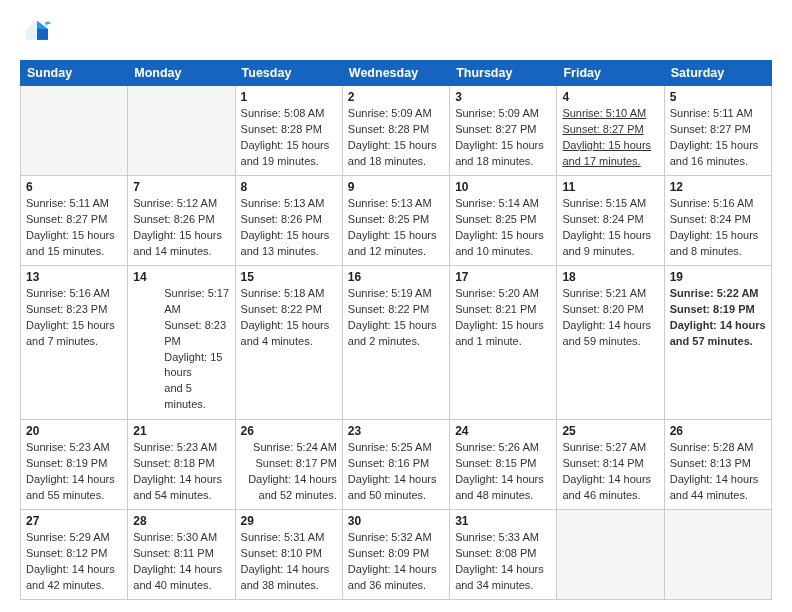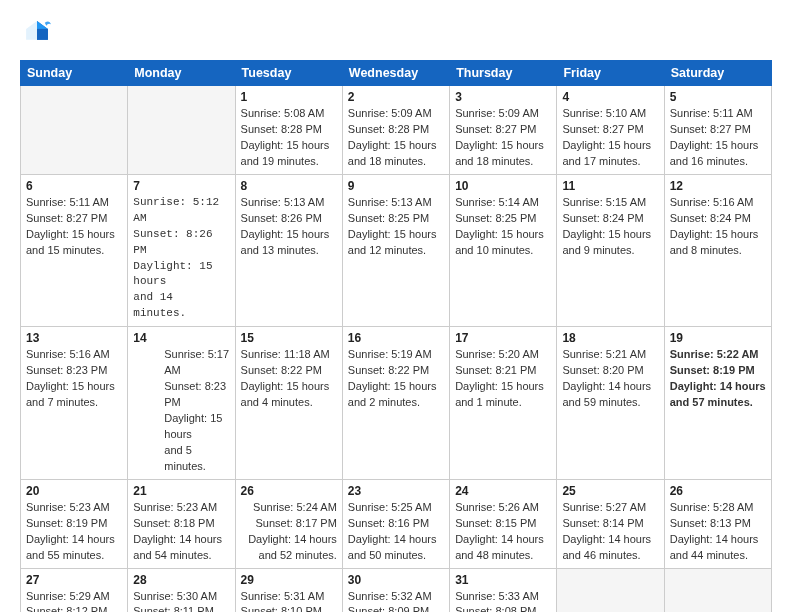--- a/index.html
+++ b/index.html
@@ -152,21 +152,21 @@
           </td>
           <td>
             <span class="day-num">3</span>
             <div class="day-info" style="white-space: pre-line;">Sunrise: 5:09 AM
 Sunset: 8:27 PM
 Daylight: 15 hours
 and 18 minutes.</div>
           </td>
           <td>
             <span class="day-num">4</span>
-            <div class="day-info" style="white-space: pre-line;">Sunrise: 5:10 AM
+            <div class="day-info" style="white-space: pre-line; text-decoration: underline;">Sunrise: 5:10 AM
 Sunset: 8:27 PM
 Daylight: 15 hours
 and 17 minutes.</div>
           </td>
           <td>
             <span class="day-num">5</span>
             <div class="day-info" style="white-space: pre-line;">Sunrise: 5:11 AM
 Sunset: 8:27 PM
 Daylight: 15 hours
 and 16 minutes.</div>
@@ -175,21 +175,21 @@
         <tr>
           <td>
             <span class="day-num">6</span>
             <div class="day-info" style="white-space: pre-line;">Sunrise: 5:11 AM
 Sunset: 8:27 PM
 Daylight: 15 hours
 and 15 minutes.</div>
           </td>
           <td>
             <span class="day-num">7</span>
-            <div class="day-info" style="white-space: pre-line; font-family: Liberation Mono, monospace;">Sunrise: 5:12 AM
+            <div class="day-info" style="white-space: pre-line;">Sunrise: 5:12 AM
 Sunset: 8:26 PM
 Daylight: 15 hours
 and 14 minutes.</div>
           </td>
           <td>
             <span class="day-num">8</span>
             <div class="day-info" style="white-space: pre-line;">Sunrise: 5:13 AM
 Sunset: 8:26 PM
 Daylight: 15 hours
 and 13 minutes.</div>
@@ -233,21 +233,21 @@
           </td>
           <td>
             <span class="day-num">14</span>
             <div class="day-info" style="white-space: pre-line; margin-left: 31px;">Sunrise: 5:17 AM
 Sunset: 8:23 PM
 Daylight: 15 hours
 and 5 minutes.</div>
           </td>
           <td>
             <span class="day-num">15</span>
-            <div class="day-info" style="white-space: pre-line;">Sunrise: 11:18 AM
+            <div class="day-info" style="white-space: pre-line;">Sunrise: 5:18 AM
 Sunset: 8:22 PM
 Daylight: 15 hours
 and 4 minutes.</div>
           </td>
           <td>
             <span class="day-num">16</span>
             <div class="day-info" style="white-space: pre-line;">Sunrise: 5:19 AM
 Sunset: 8:22 PM
 Daylight: 15 hours
 and 2 minutes.</div>

